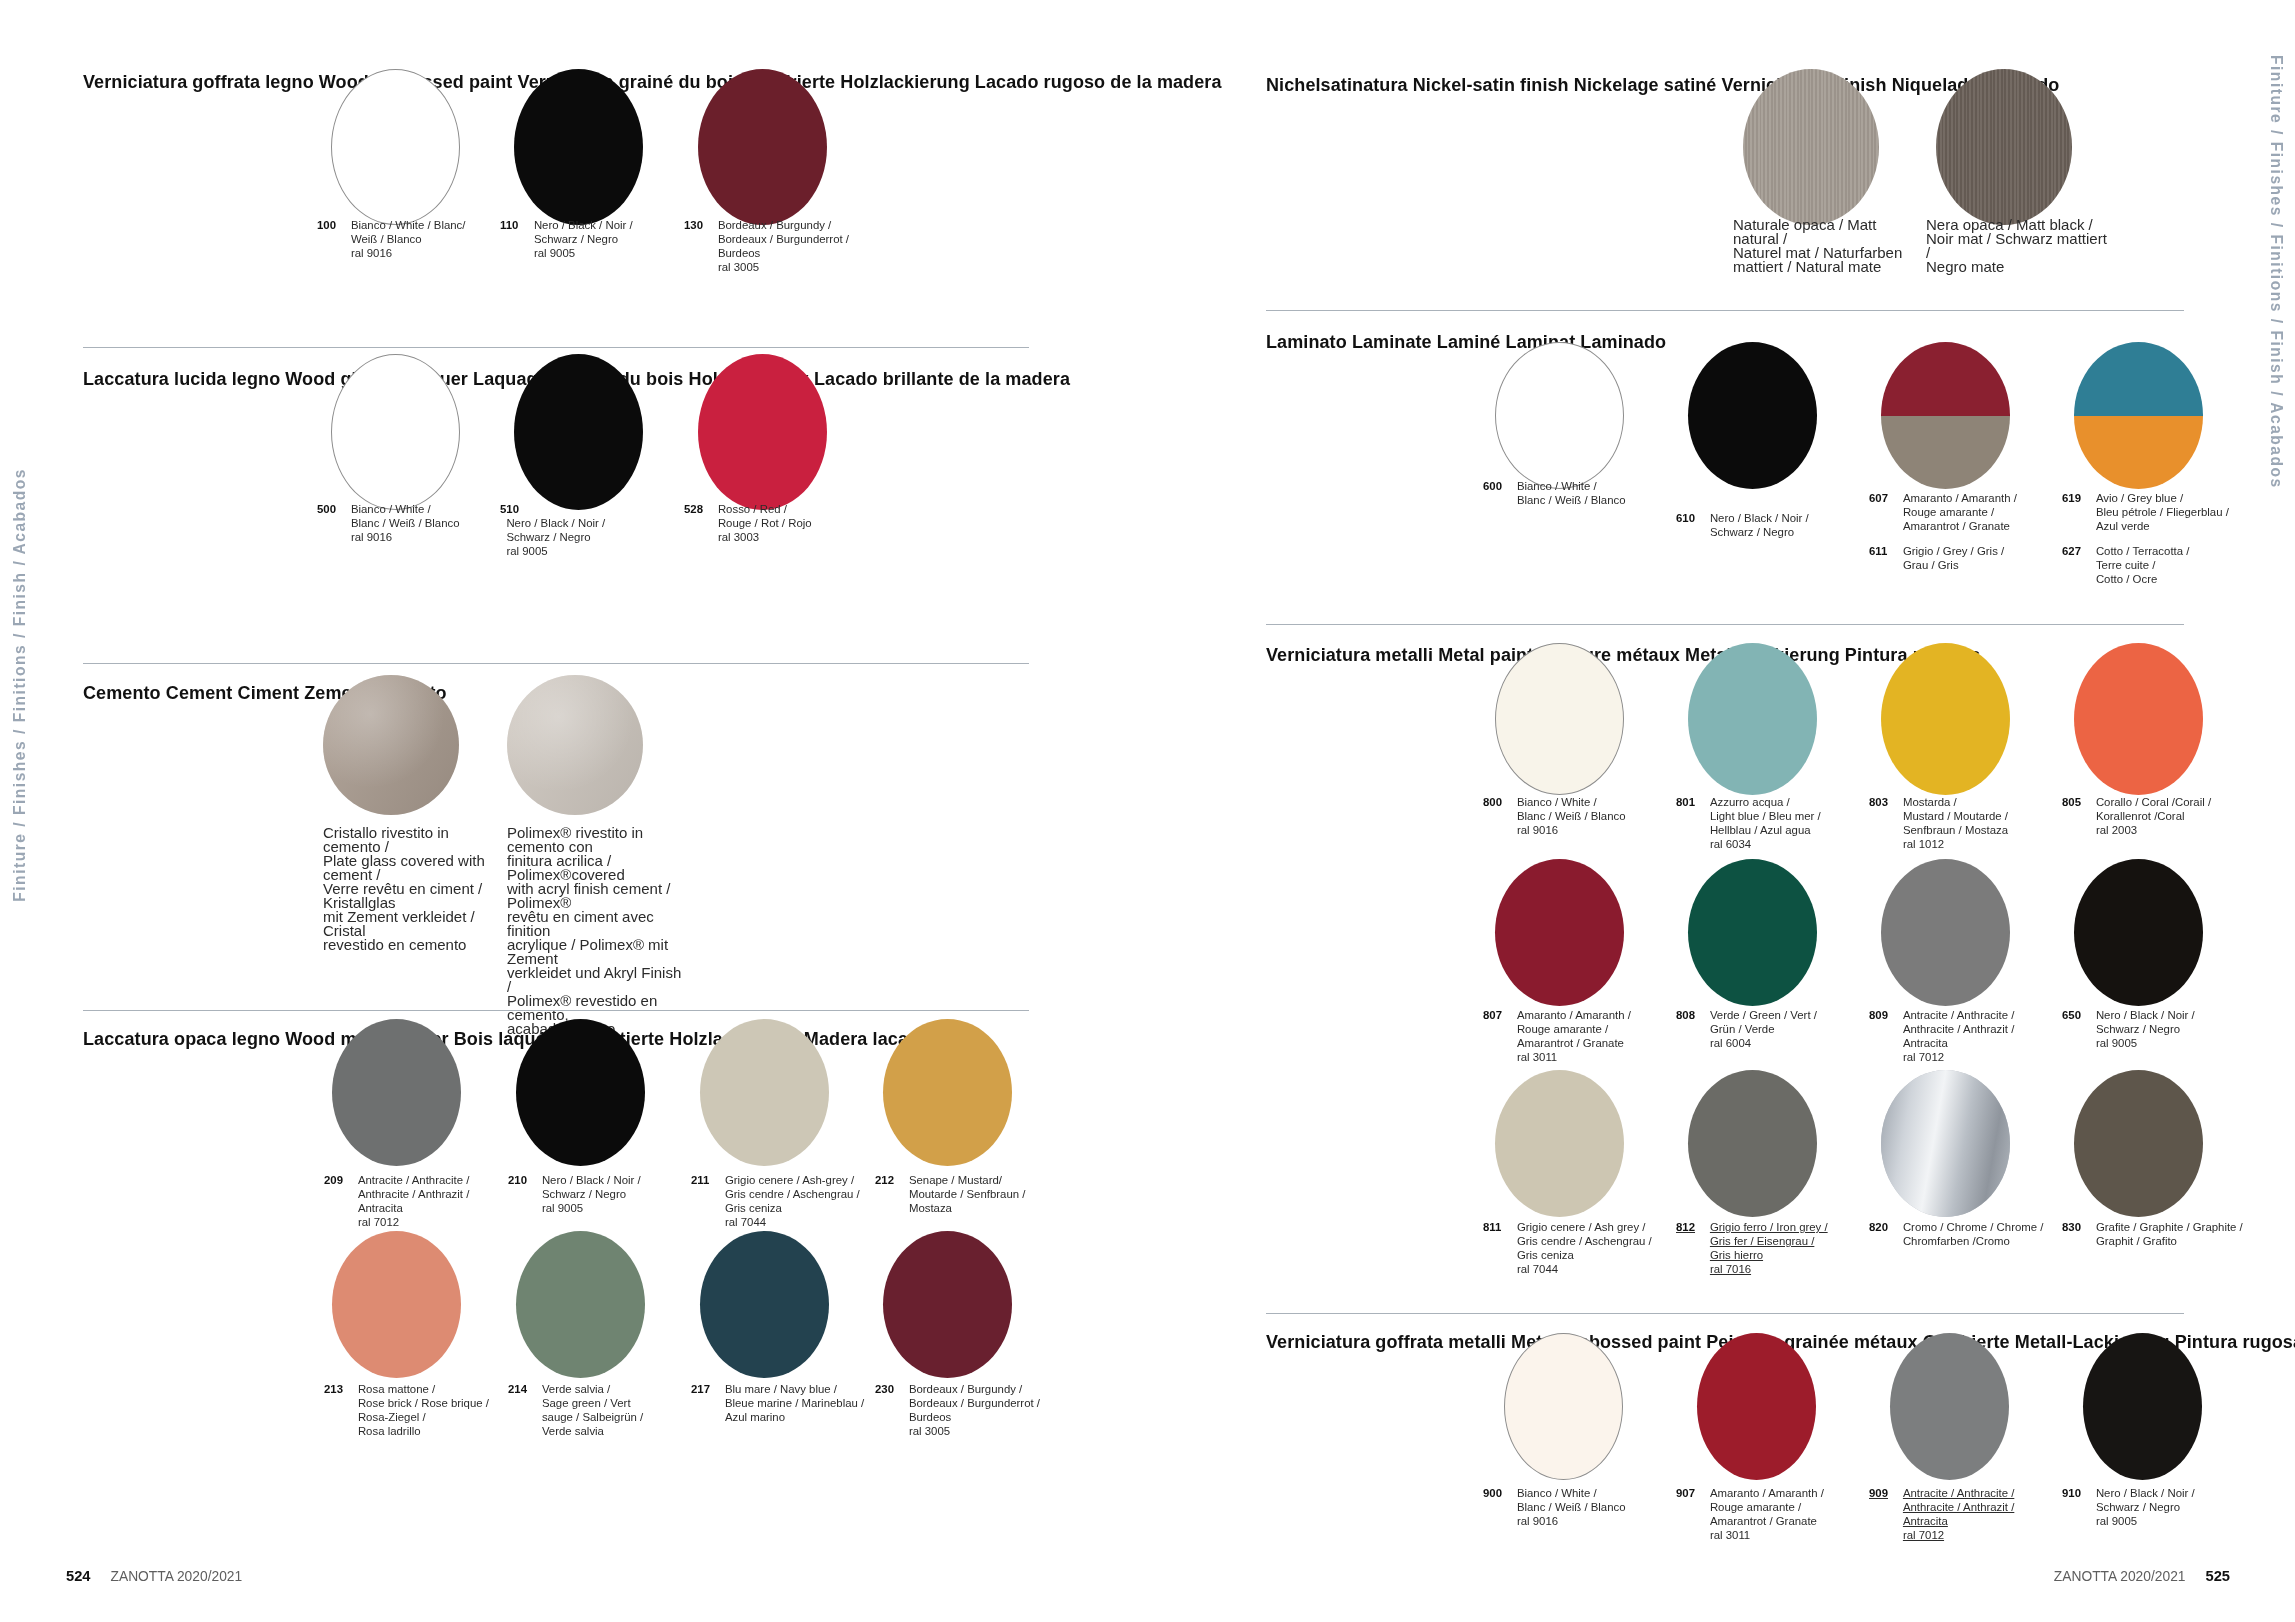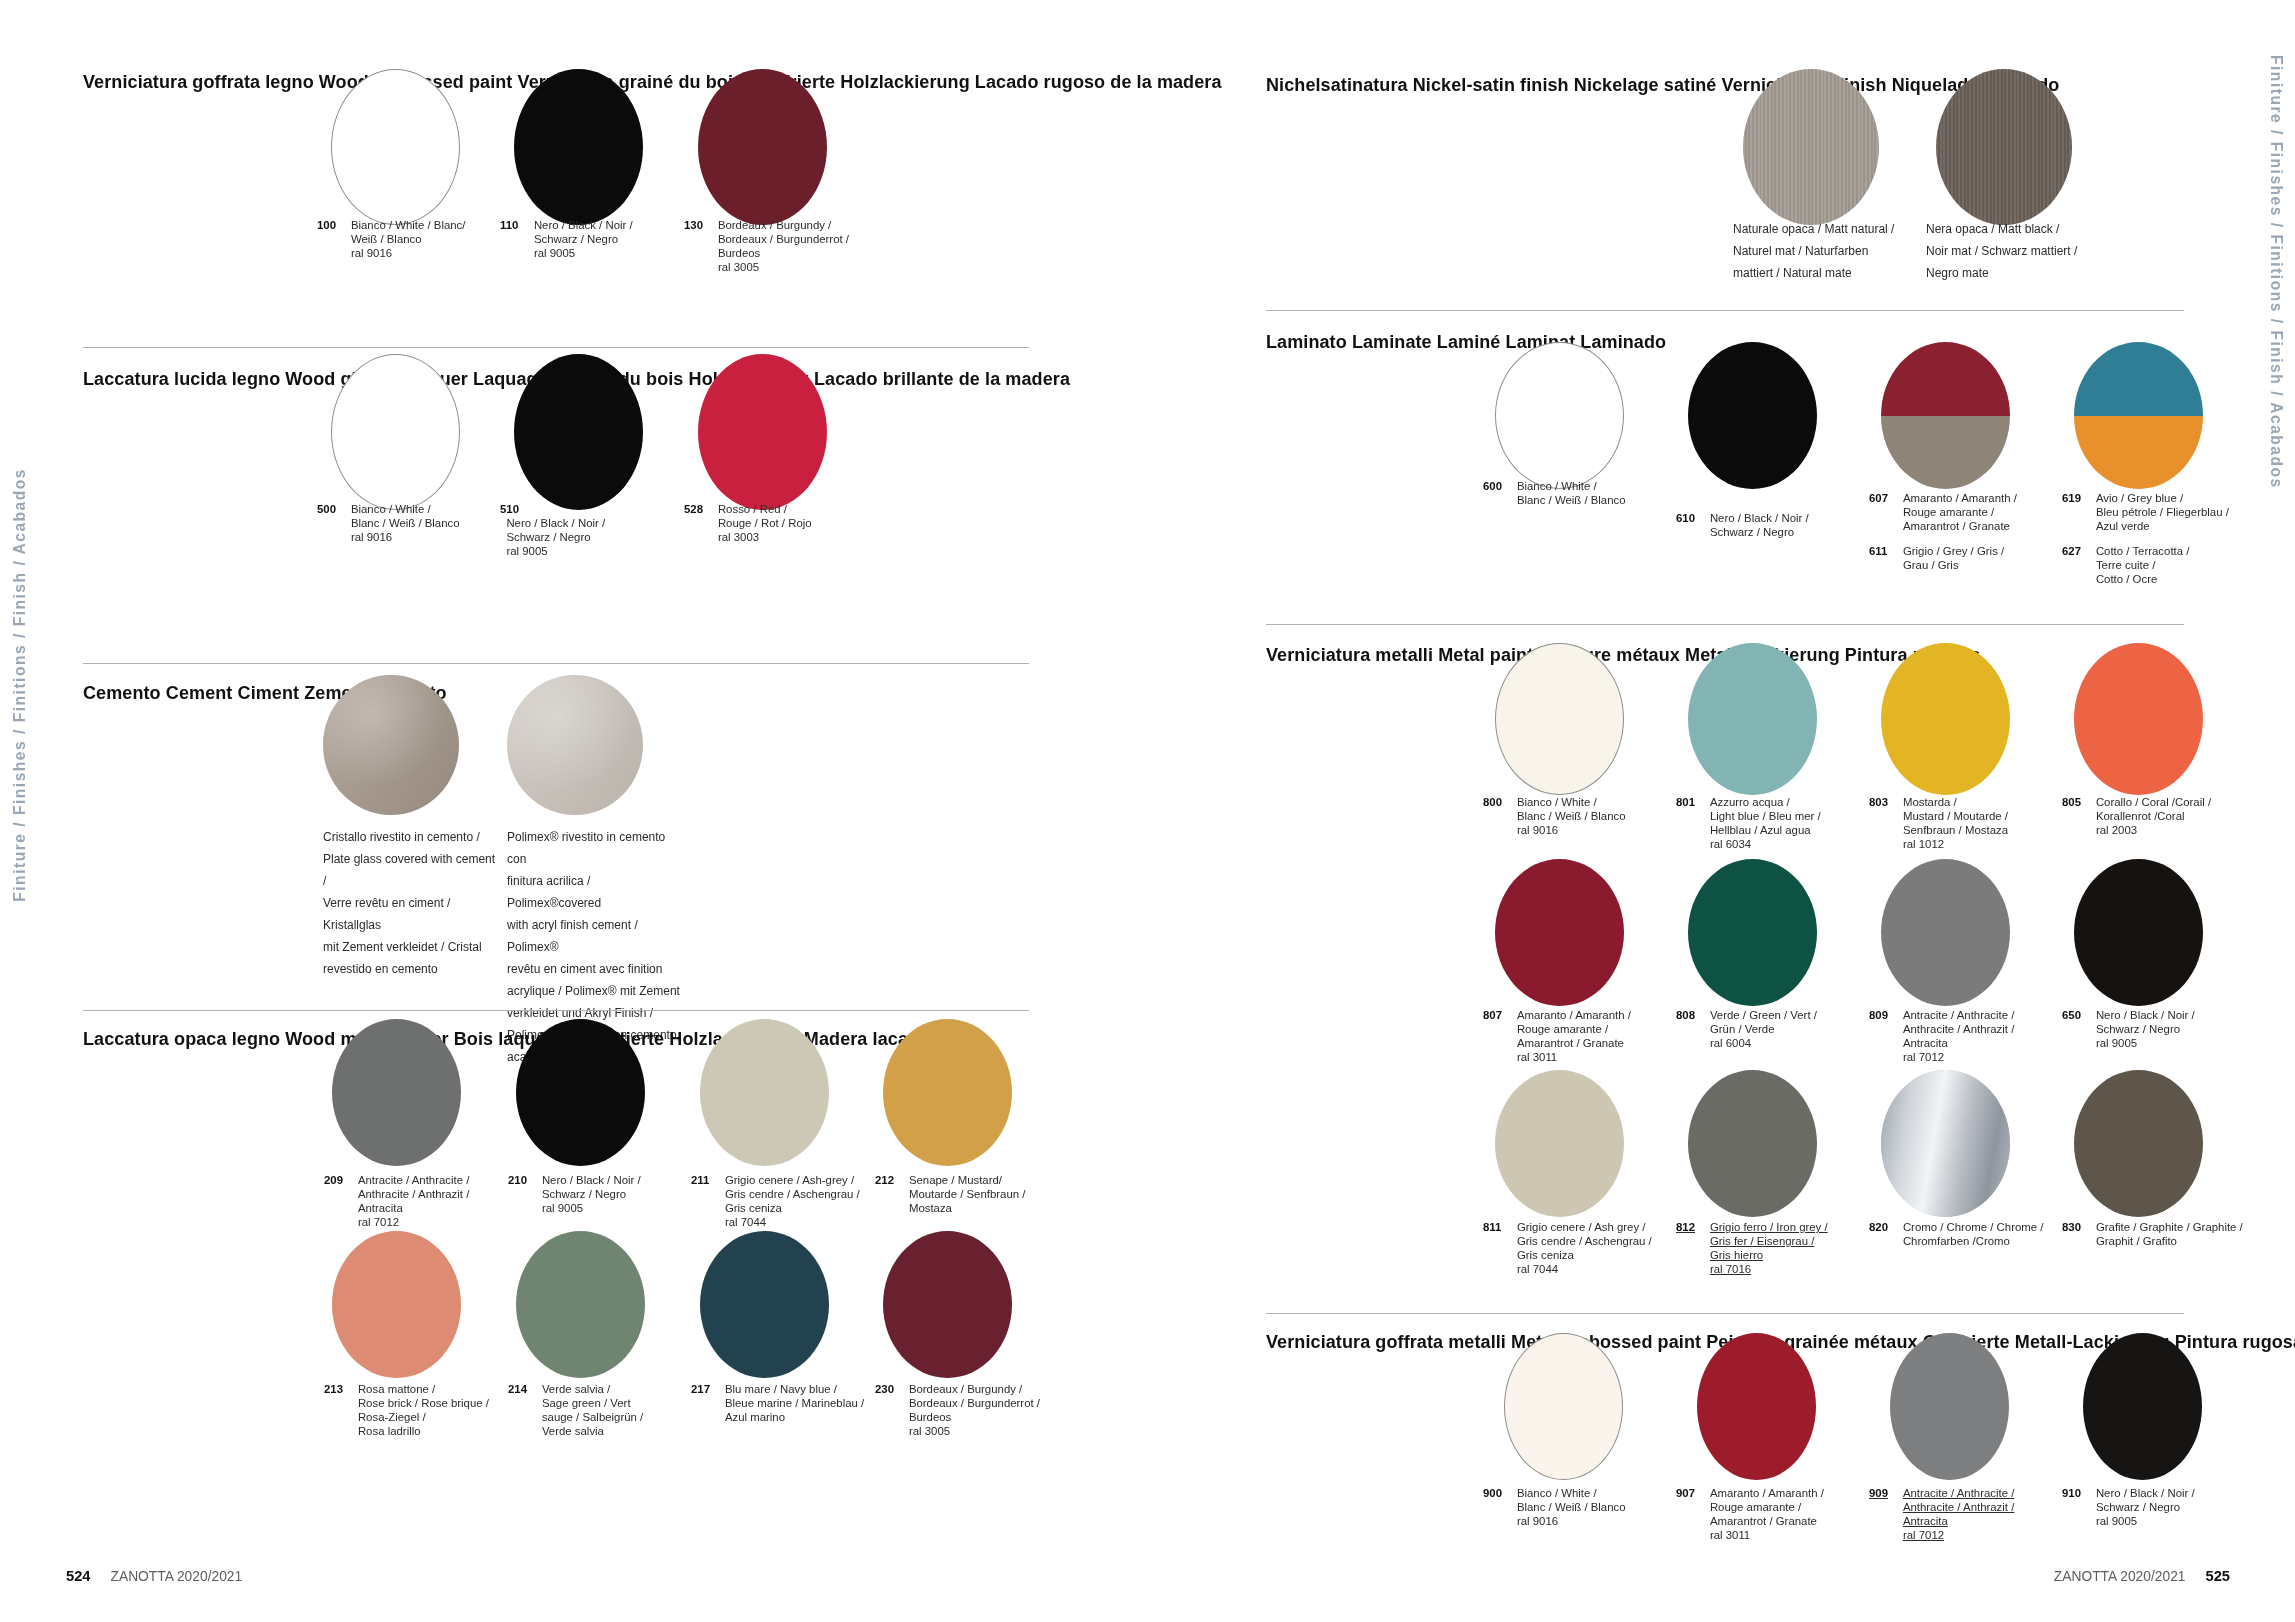--- a/index.html
+++ b/index.html
@@ -53,21 +53,21 @@
   .oval .tex{position:absolute;inset:0;}
 
   .cap{
     position:absolute;display:flex;align-items:flex-start;
     font-size:11.4px;line-height:14px;color:#2b2b2b;
   }
   .cap .code{font-weight:bold;min-width:27.5px;flex:0 0 auto;color:#111;}
   .cap .txt{white-space:pre-line;margin-left:6.4px;}
 
   .cap-plain{
-    position:absolute;font-size:12px;line-height:22px;
+    position:absolute;font-size:15px;line-height:14px;
     color:#2b2b2b;white-space:pre-line;
   }
 
   
   .footer{position:absolute;bottom:39px;font-size:13.8px;color:#5e5e5e;
           display:flex;align-items:baseline;gap:20px;}
   .footer .pno{font-weight:bold;font-size:14.7px;color:#111;}
   .footer-left{left:66px;}
   .footer-right{right:66px;}
 </style>

